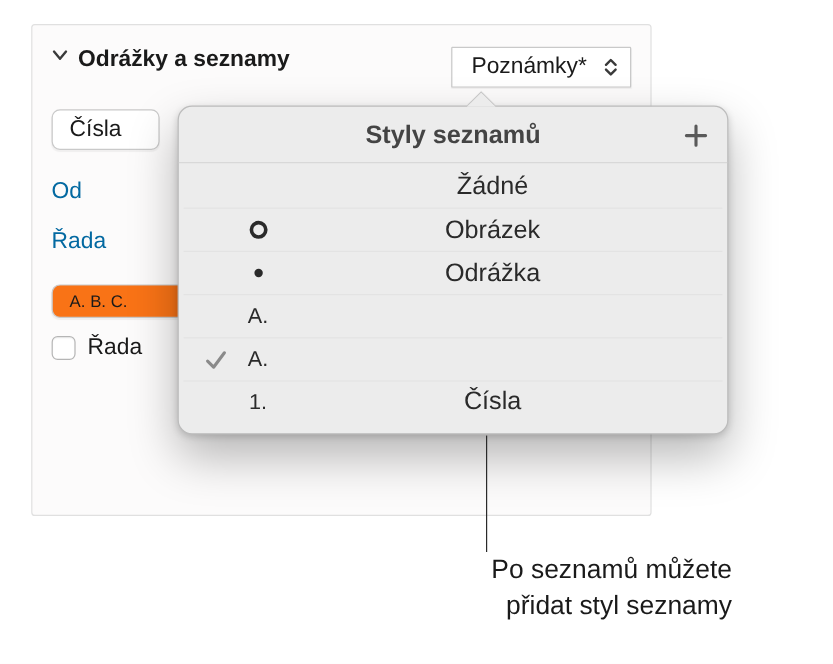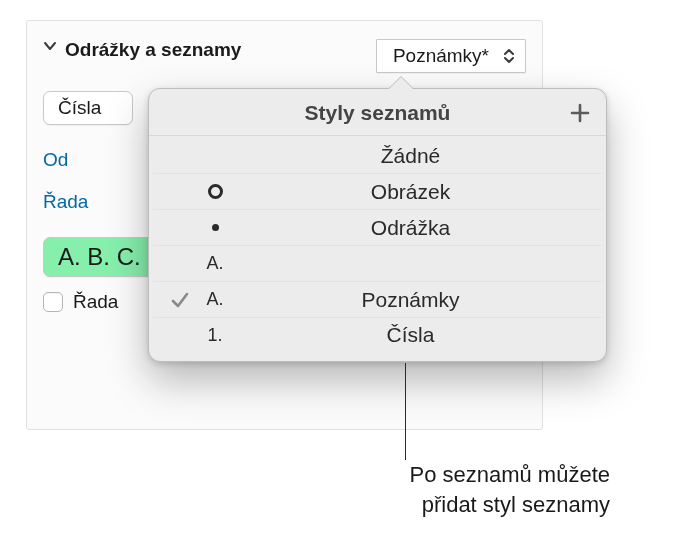--- a/index.html
+++ b/index.html
@@ -57,22 +57,22 @@
     .row { display:flex; align-items:center; gap:12px; margin-bottom:14px; }
     .dropdown {
       display:flex; align-items:center; justify-content:space-between;
       border:1px solid #c9c9c9; background:#fff; border-radius:7px;
       padding:5px 10px 5px 14px; font-size:19px; color:#1a1a1a;
       box-shadow:0 1px 1px rgba(0,0,0,0.05);
     }
     .dropdown.small { width: 90px; }
     .label-col { width: 88px; font-size:19px; color:#1a1a1a; }
     .format-box {
-      border:1px solid #c9c9c9; background:#86efac; border-radius:7px;
-      padding:5px 14px; font-size:24px; color:#1a1a1a; width: 180px;
+      border:1px solid #c9c9c9; background:#f97316; border-radius:7px;
+      padding:5px 14px; font-size:14px; color:#1a1a1a; width: 180px;
       display:flex; align-items:center;
       box-shadow:0 1px 1px rgba(0,0,0,0.05);
     }
     .checkbox-row { display:flex; align-items:center; gap:10px; font-size:19px; color:#1a1a1a; }
     .checkbox {
       width:20px; height:20px; border:1px solid #b5b5b5; border-radius:5px; background:#fff;
       box-shadow: inset 0 1px 1px rgba(0,0,0,0.05);
     }
 
     
@@ -237,21 +237,20 @@
       </div>
       <div class="list-row">
         <div class="check-col">
           <span class="checkmark">
             <svg width="20" height="20" viewBox="0 0 20 20">
               <path d="M3 11 L8 16 L17 4" fill="none" stroke="#8a8a8a" stroke-width="2.6" stroke-linecap="round" stroke-linejoin="round"></path>
             </svg>
           </span>
         </div>
         <div class="marker-col">A.</div>
-        <div class="name-col">Poznámky</div>
       </div>
       <div class="list-row">
         <div class="check-col"></div>
         <div class="marker-col">1.</div>
         <div class="name-col">Čísla</div>
       </div>
     </div>
 </div>
 
 <div class="callout-line"></div>

